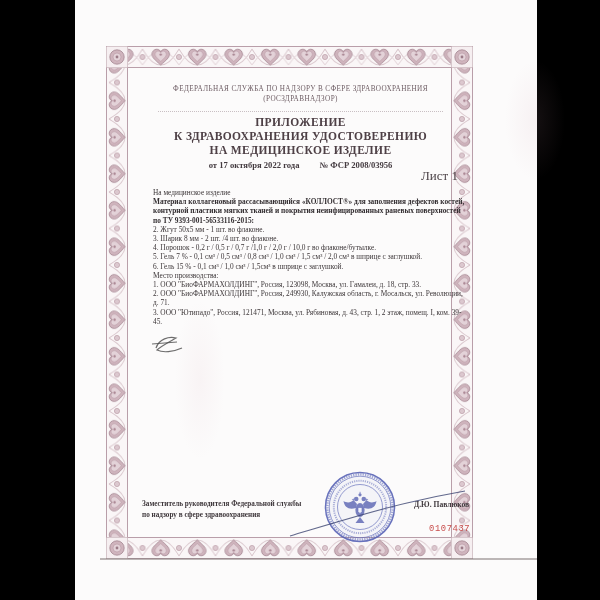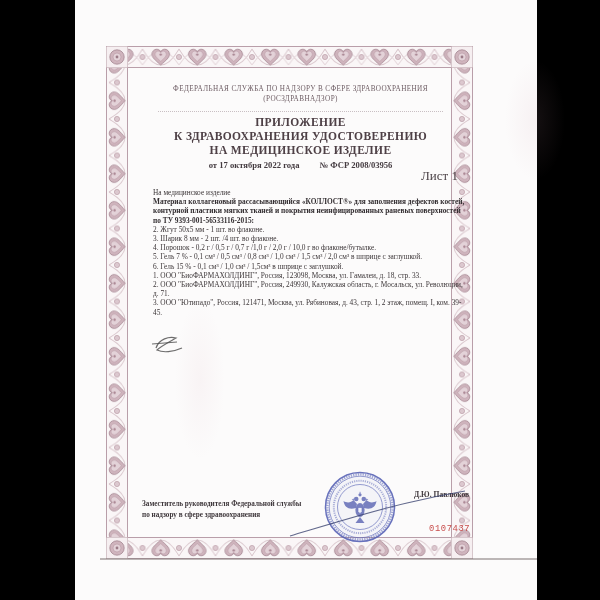--- a/index.html
+++ b/index.html
@@ -35,21 +35,21 @@
 
   
   .bodytext{position:absolute;left:153px;top:188px;width:313px;font-size:7.35px;line-height:9.2px;color:#3b3537;}
   .bodytext .b{font-weight:bold;color:#332e31;}
   .bodytext div{margin:0;}
 
   
   .signer{position:absolute;left:142px;font-weight:bold;font-size:7.2px;color:#3f383c;}
   .signer.s1{top:500px;}
   .signer.s2{top:511px;}
-  .signer-name{position:absolute;left:414px;top:490px;font-weight:bold;font-size:7.6px;color:#3f383c;text-align:center;}
+  .signer-name{position:absolute;left:414px;top:500px;font-weight:bold;font-size:7.6px;color:#3f383c;text-align:center;}
   .serial{position:absolute;left:429px;top:524px;font-family:"Liberation Mono","DejaVu Sans Mono",monospace;font-size:8.8px;letter-spacing:.6px;color:#c4403f;opacity:.92;}
   .stamp{position:absolute;left:323px;top:470px;}
   .signature{position:absolute;left:282px;top:478px;}
   .squiggle{position:absolute;left:150px;top:333px;}
 </style>
 </head>
 <body>
 
 <div class="scan">
   <div class="bar left"></div>
@@ -167,20 +167,21 @@
   <div class="sheet">Лист 1</div>
 
   <div class="bodytext">
     <div>На медицинское изделие</div>
     <div class="b">Материал коллагеновый рассасывающийся «КОЛЛОСТ®» для заполнения дефектов костей, контурной пластики мягких тканей и покрытия неинфицированных раневых поверхностей по ТУ 9393-001-56533116-2015:</div>
     <div>2. Жгут 50х5 мм - 1 шт. во флаконе.</div>
     <div>3. Шарик 8 мм - 2 шт. /4 шт. во флаконе.</div>
     <div>4. Порошок - 0,2 г / 0,5 г / 0,7 г /1,0 г / 2,0 г / 10,0 г во флаконе/бутылке.</div>
     <div>5. Гель 7 % - 0,1 см³ / 0,5 см³ / 0,8 см³ / 1,0 см³ / 1,5 см³ / 2,0 см³ в шприце с заглушкой.</div>
     <div>6. Гель 15 % - 0,1 см³ / 1,0 см³ / 1,5см³ в шприце с заглушкой.</div>
+    <div>Место производства:</div>
     <div>1. ООО "БиоФАРМАХОЛДИНГ", Россия, 123098, Москва, ул. Гамалеи, д. 18, стр. 33.</div>
     <div>2. ООО "БиоФАРМАХОЛДИНГ", Россия, 249930, Калужская область, г. Мосальск, ул. Революции, д. 71.</div>
     <div>3. ООО "Ютипадо", Россия, 121471, Москва, ул. Рябиновая, д. 43, стр. 1, 2 этаж, помещ. I, ком. 39-45.</div>
   </div>
 
   <svg class="squiggle" width="44" height="24">
     <path d="M6,15 C9,6 19,3 26,5 C19,9 11,13 7,17 C13,20 23,19 32,15" fill="none" stroke="#4a4a4a" stroke-width="1.2" opacity=".8"></path>
     <path d="M2,11 L27,9" fill="none" stroke="#4a4a4a" stroke-width="1.1" opacity=".8"></path>
   </svg>
 

